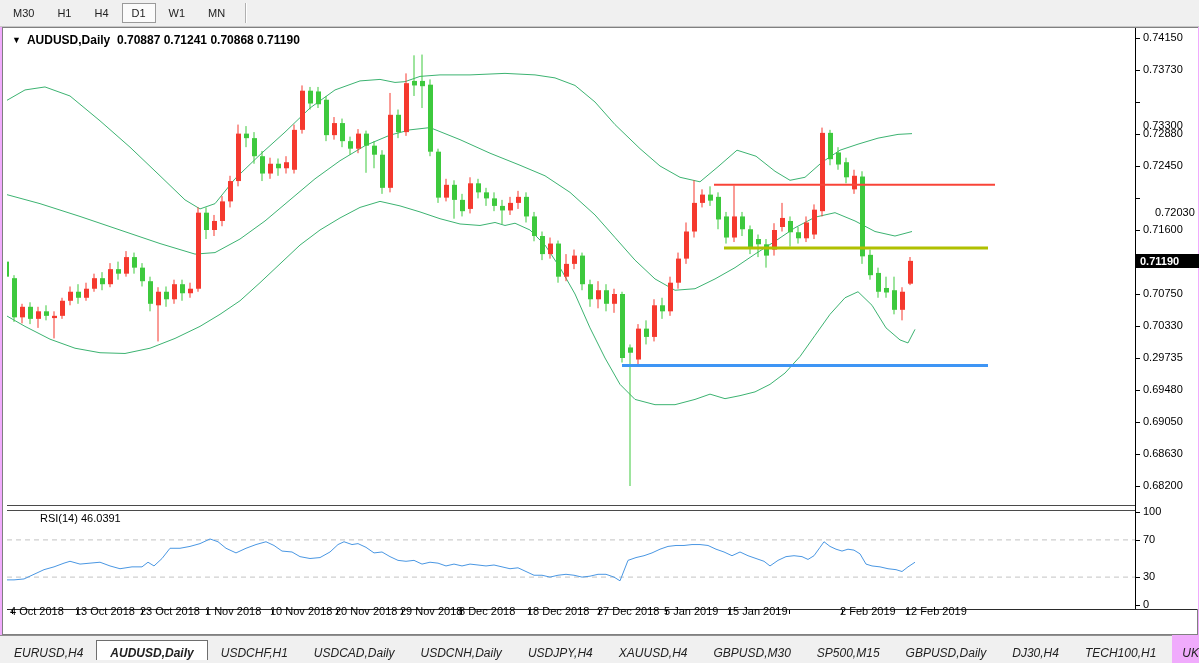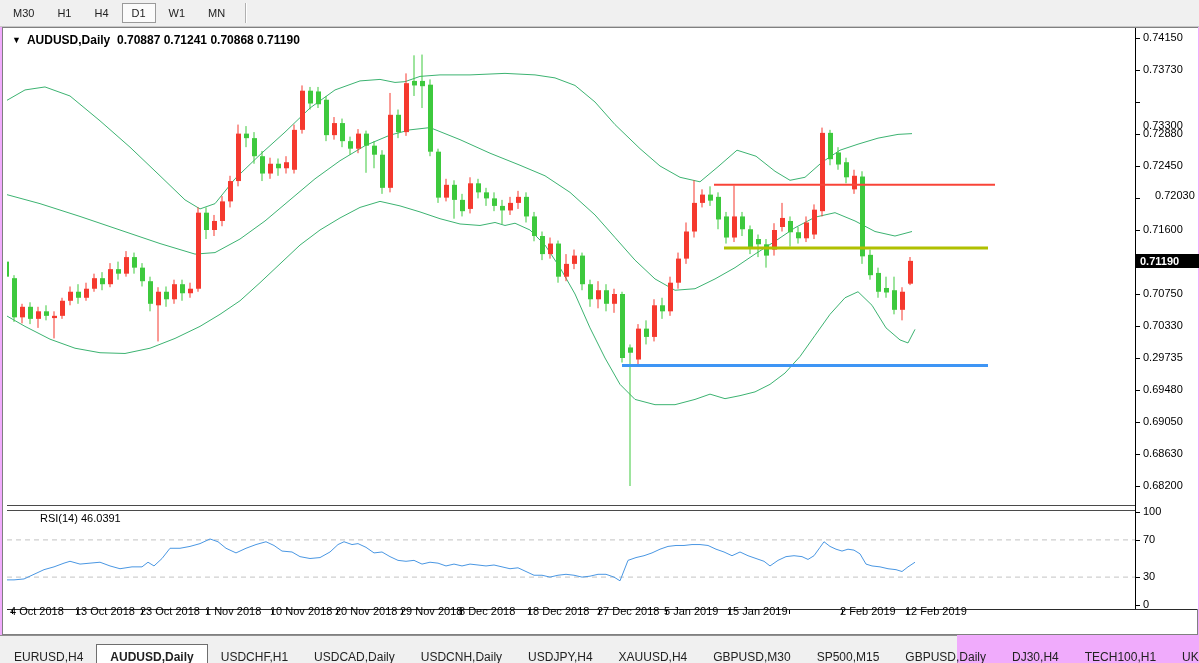--- a/index.html
+++ b/index.html
@@ -27,22 +27,22 @@
             border-left:1px solid #000;}
   .p-label{position:absolute;font-size:11px;font-weight:normal;color:#000;left:1143px;}
   .p-tick{position:absolute;left:1136px;width:4px;height:1px;background:#000;}
   .price-badge{position:absolute;left:1136px;width:61px;height:14px;background:#000;color:#fff;
                font-size:11px;font-weight:bold;text-align:left;padding-left:4px;line-height:14px;}
   .rsi-label-row{position:absolute;left:10px;top:512px;font-size:11px;color:#000;z-index:5;padding-left:30px;}
   
   .d-label{position:absolute;top:605px;font-size:11px;color:#000;white-space:nowrap;}
   .d-tick{position:absolute;top:610px;width:1px;height:4px;background:#000;}
   
-  .tabbar{position:absolute;left:0;top:635px;width:957px;height:28px;background:#f0f0f0;
-          border-top:1px solid #909090;display:flex;align-items:flex-end;}
+  .tabbar{position:absolute;left:0;top:635px;width:1172px;height:28px;background:#f0f0f0;
+          border-top:1px solid #909090;display:flex;align-items:center;font-style:italic;}
   .tab{font-size:12px;color:#222;padding:6px 13px 0 13px;white-space:nowrap;cursor:default;}
   .tab.active{background:#fff;border:1px solid #6e6e6e;border-top:1px solid #6e6e6e;border-bottom:none;
               font-weight:bold;padding-top:5px;}
   .tab-sep{width:1px;height:14px;background:#a8a8a8;align-self:center;}
   .tab-stub{width:6px;border-right:1px solid #a8a8a8;}
 </style>
 </head>
 <body>
 
 <div class="app">
@@ -321,21 +321,21 @@
       <div class="p-label" style="top: 31px;">0.74150</div>
       <div class="p-tick" style="top: 70px;"></div>
       <div class="p-label" style="top: 63px;">0.73730</div>
       <div class="p-tick" style="top: 102px;"></div>
       <div class="p-label" style="top: 95px; margin-top: 24px;">0.73300</div>
       <div class="p-tick" style="top: 134px;"></div>
       <div class="p-label" style="top: 127px;">0.72880</div>
       <div class="p-tick" style="top: 166px;"></div>
       <div class="p-label" style="top: 159px;">0.72450</div>
       <div class="p-tick" style="top: 198px;"></div>
-      <div class="p-label" style="top: 189px; padding-left: 12px;">0.72030</div>
+      <div class="p-label" style="top: 206px; padding-left: 12px;">0.72030</div>
       <div class="p-tick" style="top: 230px;"></div>
       <div class="p-label" style="top: 223px;">0.71600</div>
       <div class="p-tick" style="top: 294px;"></div>
       <div class="p-label" style="top: 287px;">0.70750</div>
       <div class="p-tick" style="top: 326px;"></div>
       <div class="p-label" style="top: 319px;">0.70330</div>
       <div class="p-tick" style="top: 358px;"></div>
       <div class="p-label" style="top: 351px;">0.29735</div>
       <div class="p-tick" style="top: 390px;"></div>
       <div class="p-label" style="top: 383px;">0.69480</div>

